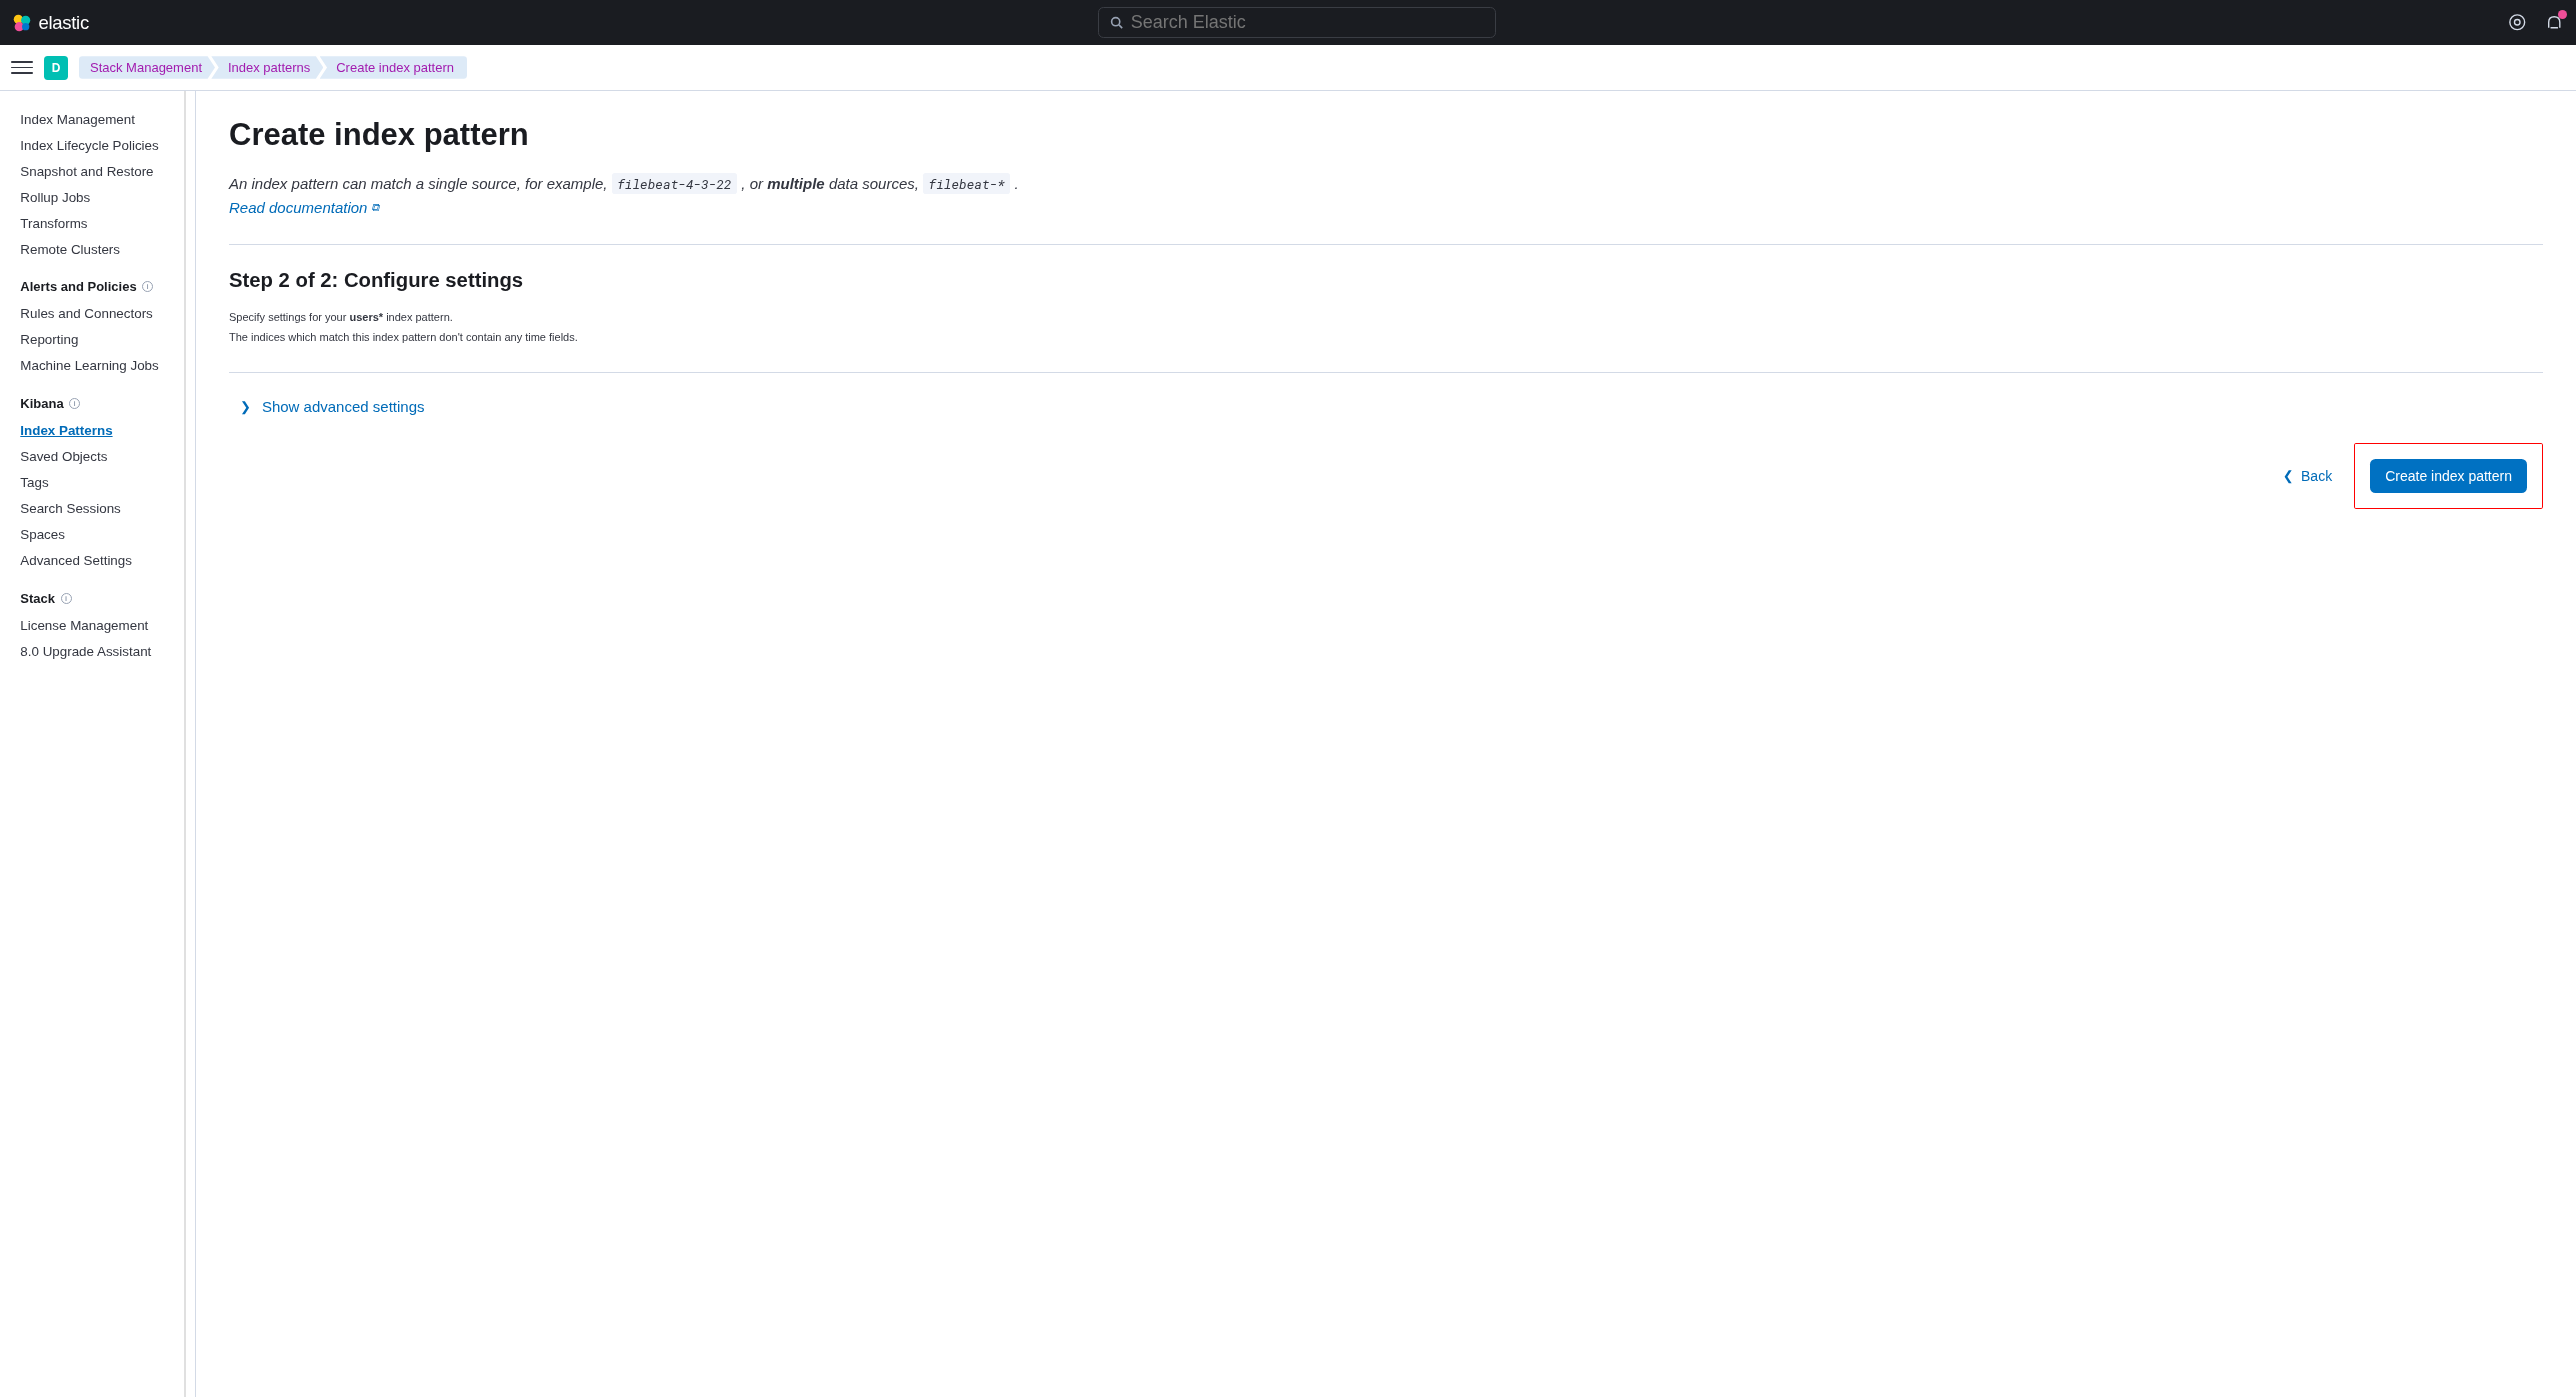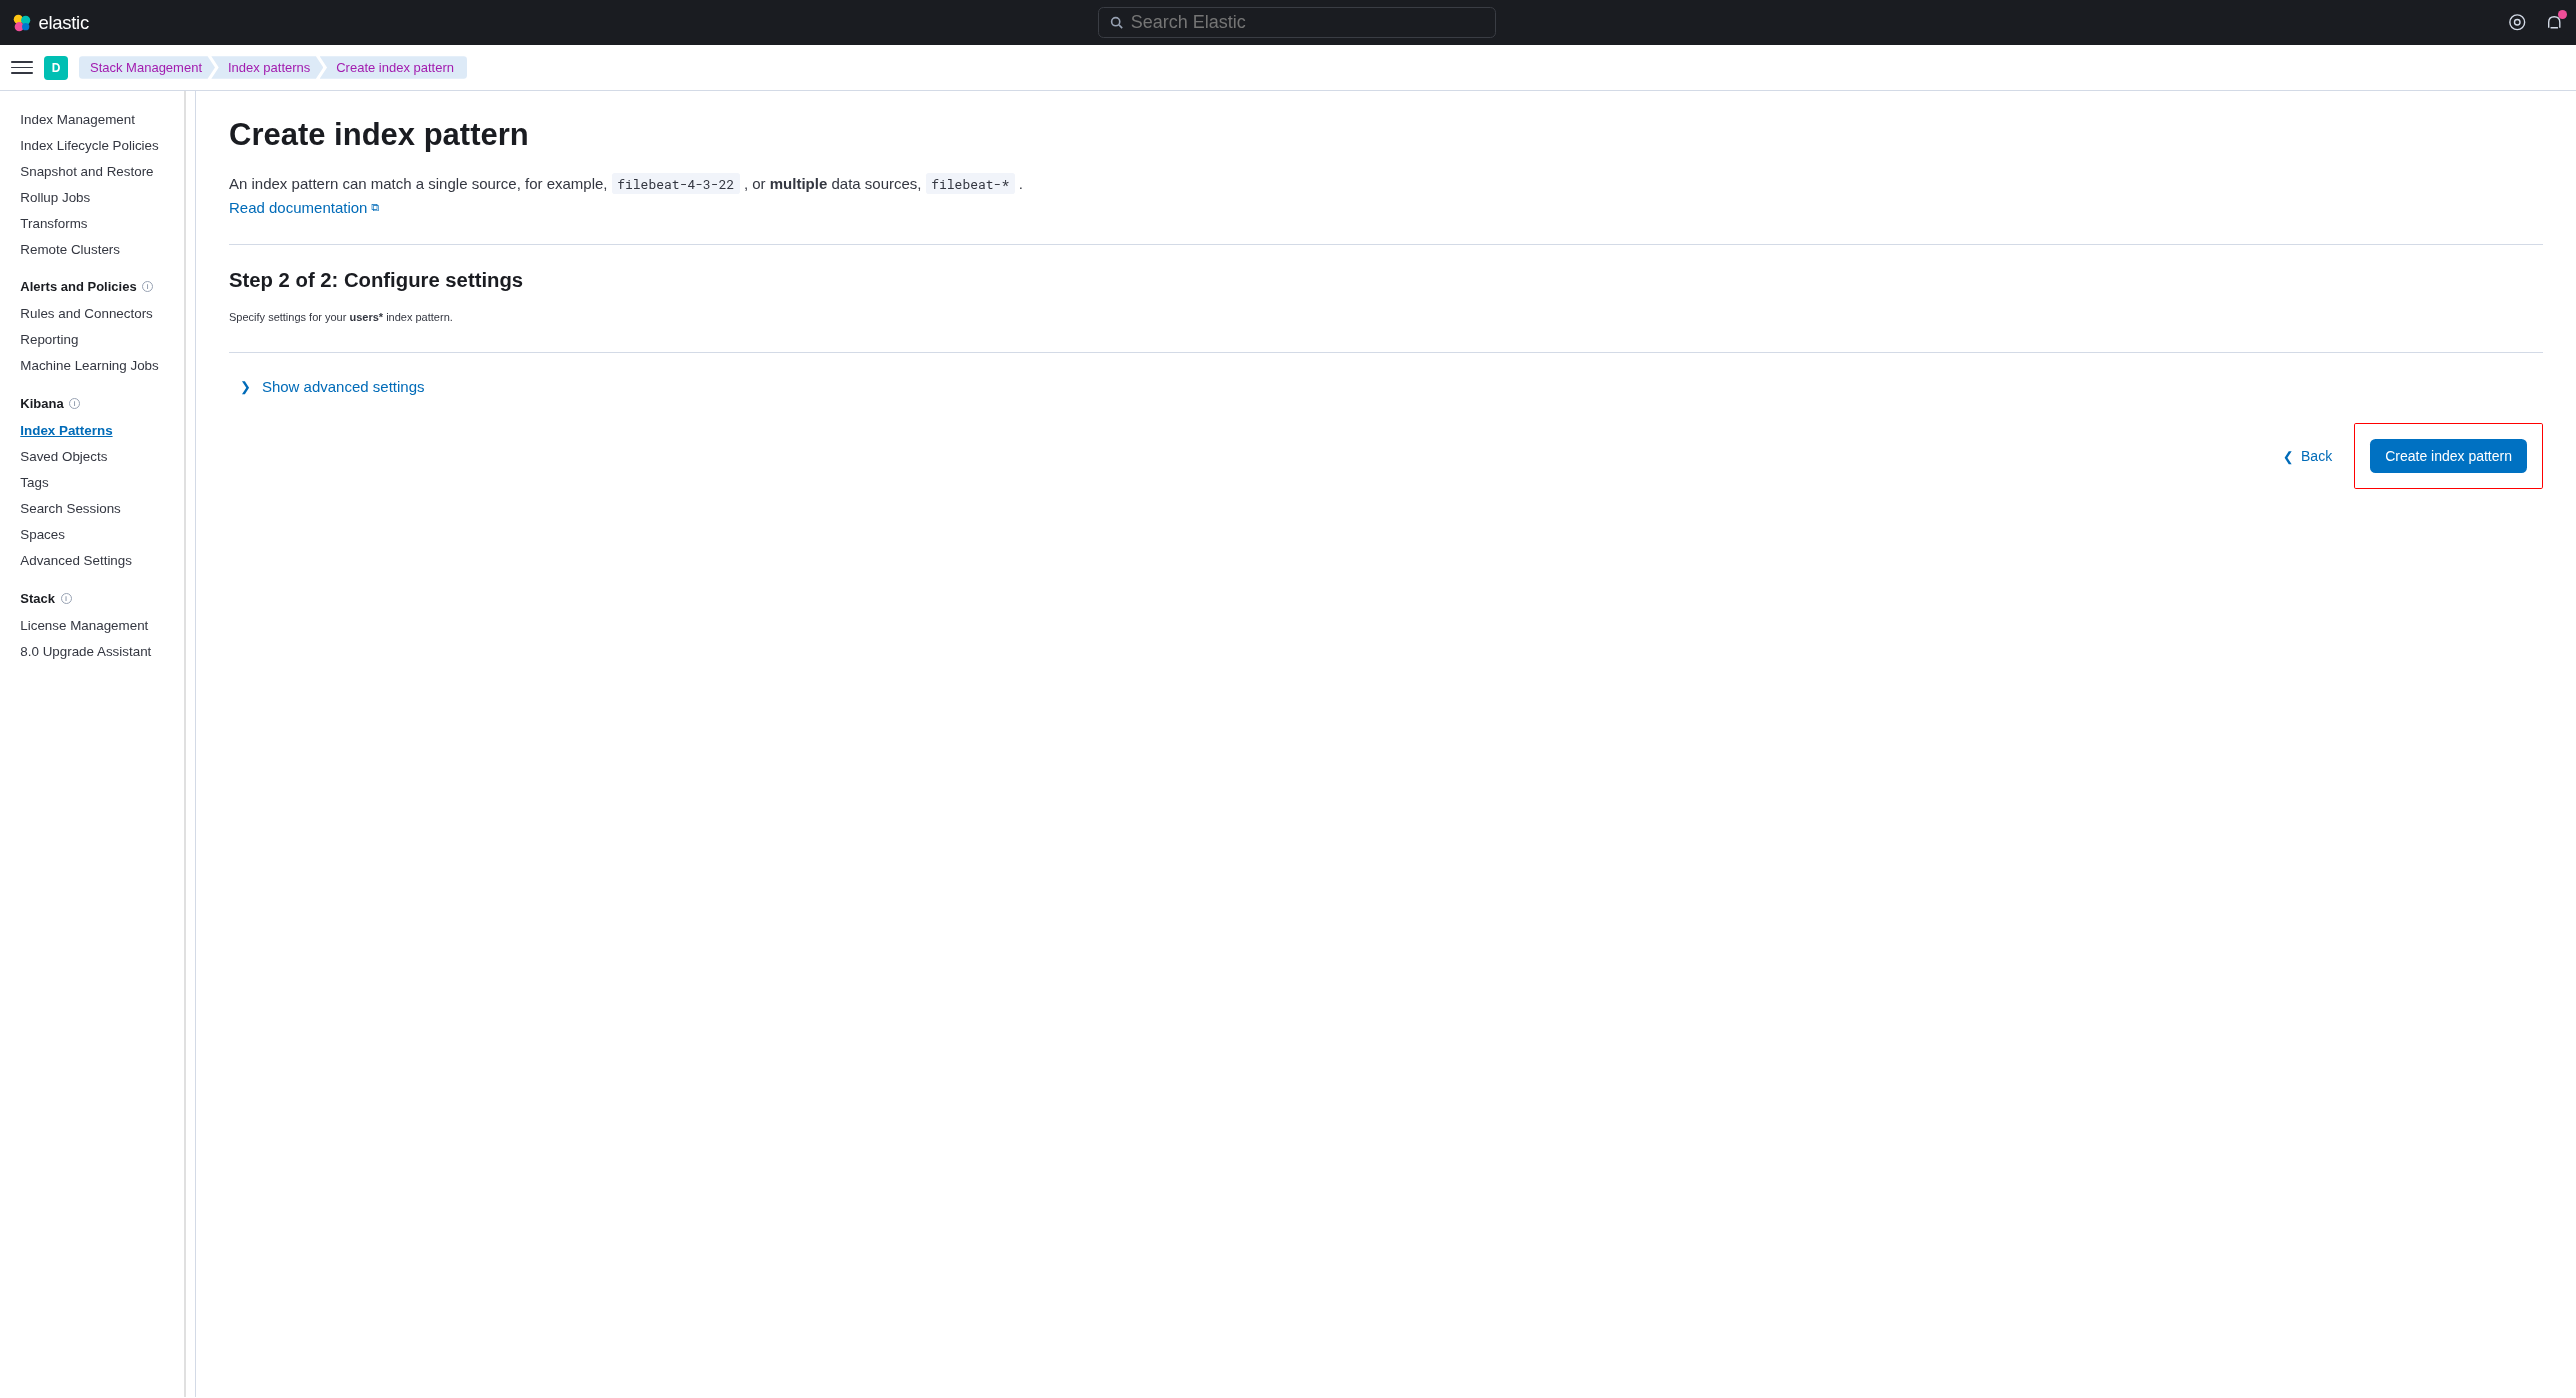--- a/index.html
+++ b/index.html
@@ -28,21 +28,21 @@
 .body-layout { display: flex; height: calc(100vh - 92px); }
 .sidebar { width: 196px; border-right: 0.9px solid #d3dae6; overflow-y: auto; padding: 15px 0 15px 20.3px; position: relative; }
 .sidebar::after { content: ''; position: absolute; right: 9.2px; top: 0; bottom: 0; width: 1.8px; background: #e0e0e0; }
 .sidebar-section-title { font-size: 13px; font-weight: 700; color: #1a1c21; margin: 16.6px 0 7.4px 0; display: flex; align-items: center; gap: 5.5px; }
 .info-circle { width: 11px; height: 11px; border: 0.9px solid #98a2b3; border-radius: 50%; display: inline-flex; align-items: center; justify-content: center; font-size: 7.4px; color: #98a2b3; }
 .sidebar-link { display: block; font-size: 13.4px; color: #343741; padding: 5.5px 0; cursor: pointer; text-decoration: none; }
 .sidebar-link.active { color: #006bb8; font-weight: 700; text-decoration: underline; }
 
 .main { flex: 1; padding: 26px 33px; overflow-y: auto; }
 .page-title { font-size: 31px; font-weight: 700; color: #1a1c21; margin-bottom: 18.5px; }
-.page-intro { font-size: 15px; line-height: 1.6; }
+.page-intro { font-size: 15px; line-height: 1.6; font-style: italic; }
 .code-chip { background: #f1f4fa; border-radius: 2.8px; padding: 1.8px 5.5px; font-family: 'Roboto Mono', Menlo, monospace; font-size: 13px; }
 .doc-link { color: #006bb8; text-decoration: none; display: inline-flex; align-items: center; gap: 3.7px; }
 .ext-icon { font-size: 11px; }
 
 hr.divider { border: none; border-top: 0.9px solid #d3dae6; margin: 24px 0; }
 .step-title { font-size: 20.3px; font-weight: 700; color: #1a1c21; margin-bottom: 16.6px; }
 .step-body { font-size: 11px; line-height: 1.8; }
 .advanced-toggle { color: #006bb8; font-size: 15px; display: inline-flex; align-items: center; gap: 11px; cursor: pointer; margin-left: 11px; }
 .chevron { font-size: 13px; }
 
@@ -157,20 +157,21 @@
         <span class="ext-icon">⧉</span>
       </a>
     </p>
 
     <hr class="divider">
 
     <h2 class="step-title">Step 2 of 2: Configure settings</h2>
     <p class="step-body">
       <span>Specify settings for your </span><strong>users*</strong><span> index pattern.</span>
     </p>
+    <p class="step-body">The indices which match this index pattern don't contain any time fields.</p>
 
     <hr class="divider">
 
     <div class="advanced-toggle">
       <span class="chevron">❯</span>
       <span>Show advanced settings</span>
     </div>
 
     <div class="actions-row">
       <div class="back-link">

